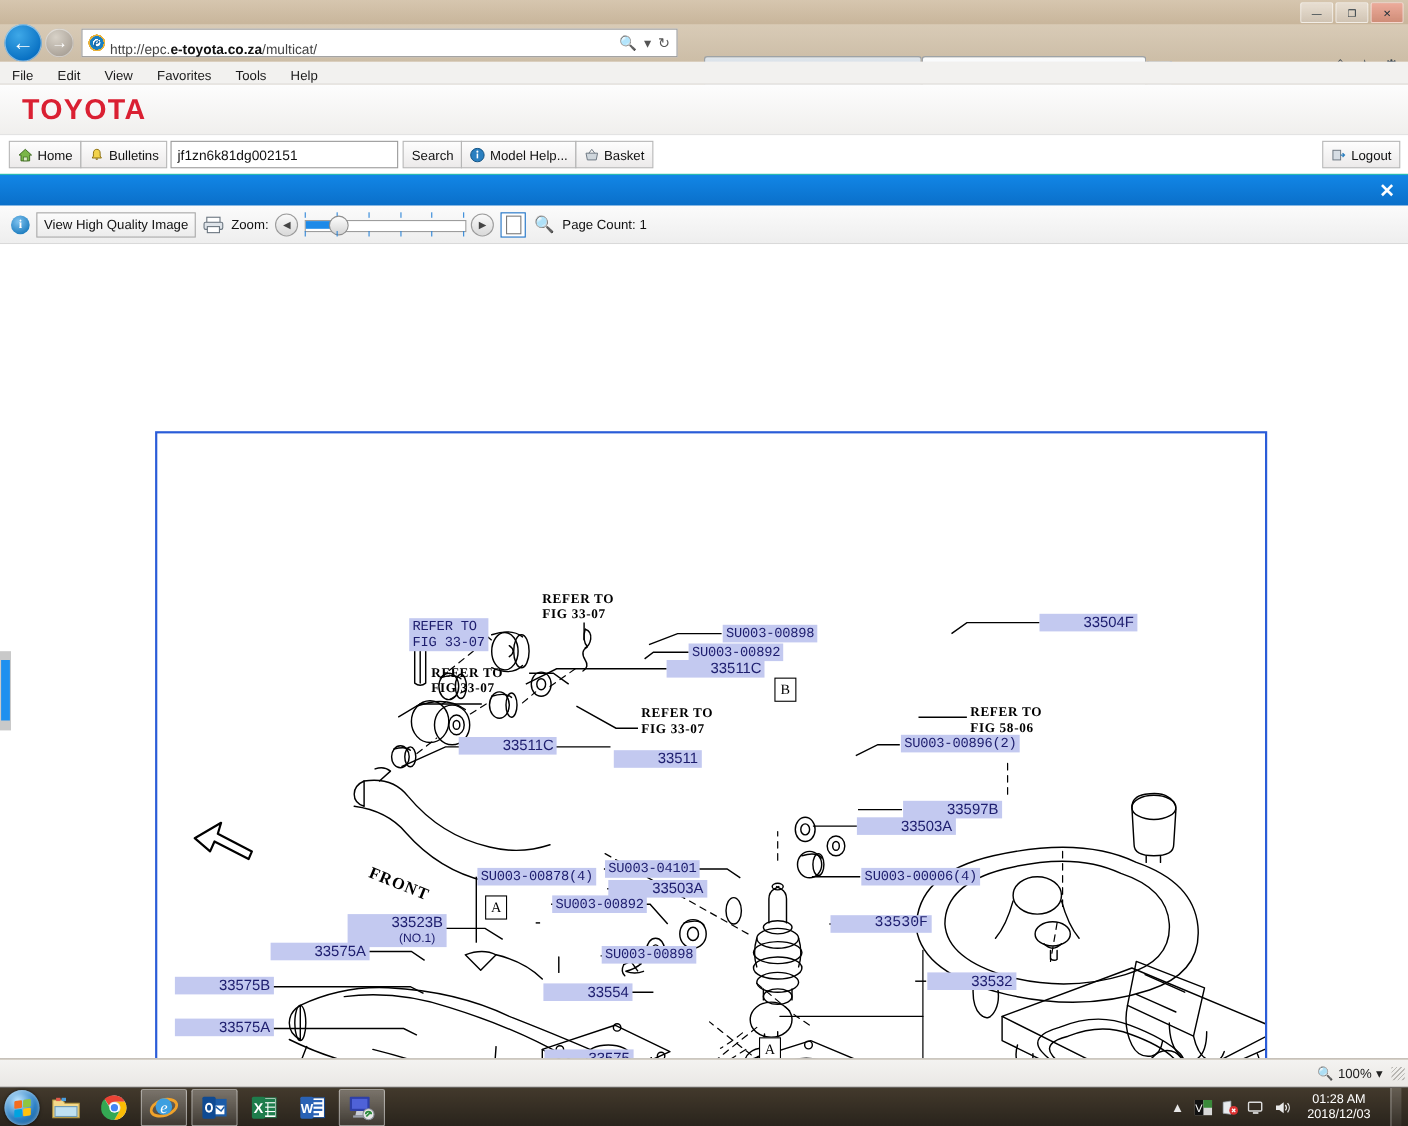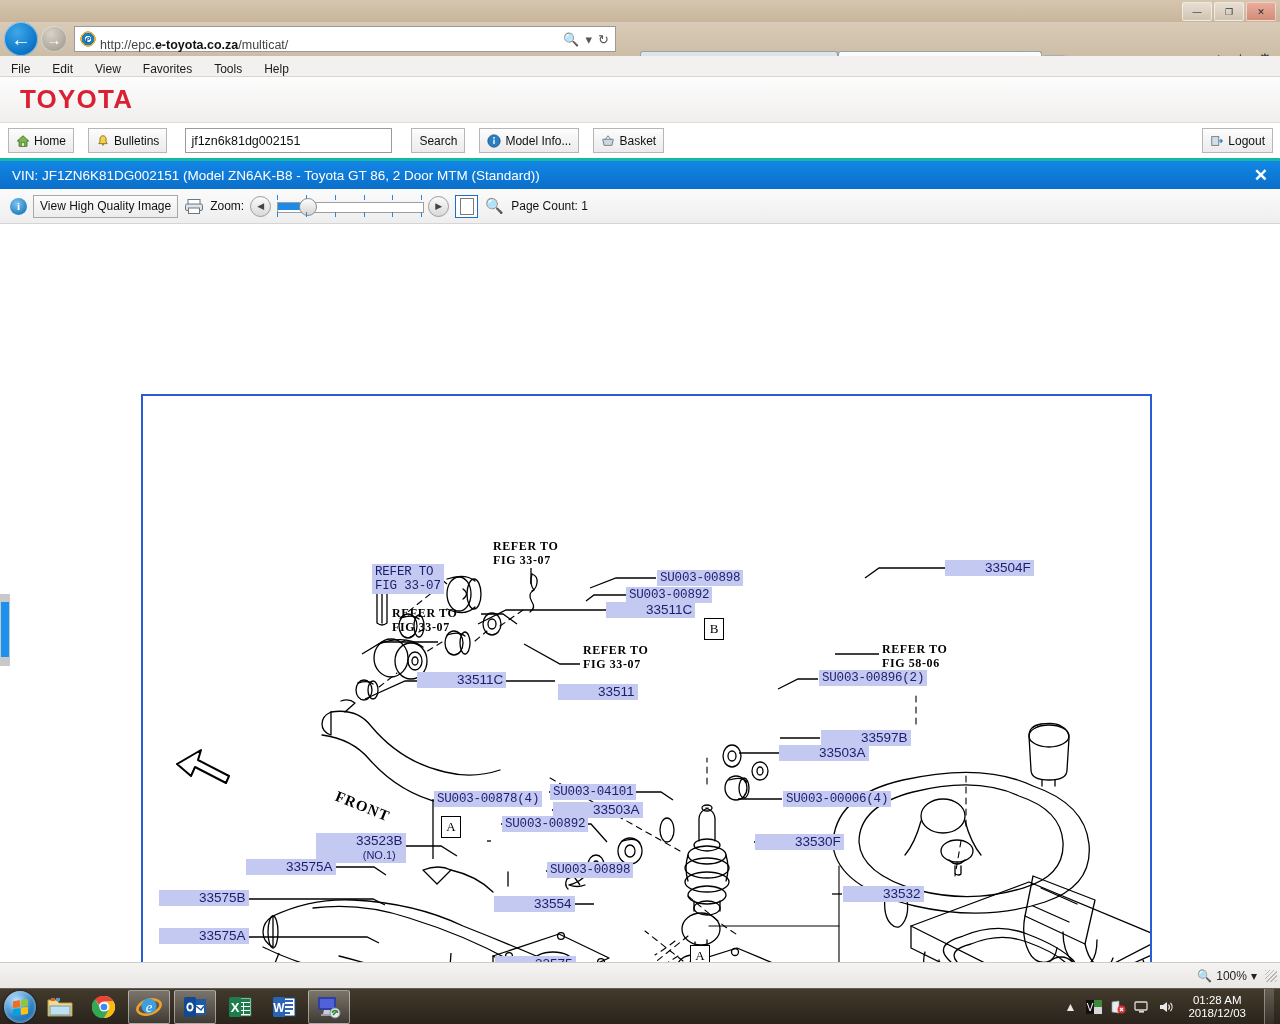--- a/index.html
+++ b/index.html
@@ -94,22 +94,22 @@
   #menubar .mi{padding:0 11px;}
 
   
   #page{
     position:absolute;left:0;top:77px;width:1280px;height:885px;background:#fff;overflow:hidden;
   }
   #brandbar{height:45px;background:linear-gradient(180deg,#fdfdfd,#f0efed);
     border-bottom:1px solid #dcdcdc;display:flex;align-items:center;}
   #toyota-logo{margin-left:20px;font-size:26px;font-weight:bold;letter-spacing:1.2px;color:#da2032;}
 
-  #apptoolbar{height:35px;display:flex;align-items:center;padding:0 8px;gap:15px;
-    background:#fff;border-bottom:3px solid #14b8a6;}
+  #apptoolbar{height:35px;display:flex;align-items:center;padding:0 8px;gap:0;
+    background:#fff;border-bottom:1px solid #14b8a6;}
   .tbtn{
     height:23px;display:flex;align-items:center;gap:4px;padding:0 7px;
     border:1px solid #b6b6b6;background:linear-gradient(180deg,#fdfdfd,#eceaea);
     font-size:12px;color:#111;margin-right:-1px;
   }
   #vinbox{height:23px;width:195px;border:1px solid #9a9a9a;background:#fff;
     font-size:12.5px;color:#111;padding:0 5px;display:flex;align-items:center;margin:0 4px;}
   .sq-ico{width:14px;height:14px;flex:none;}
   #logout-wrap{margin-left:auto;}
 
@@ -292,42 +292,41 @@
       <div id="vinbox" title="jf1zn6k81dg002151">jf1zn6k81dg002151</div>
       <div class="tbtn">
         <span>Search</span>
       </div>
       <div class="tbtn">
         <svg class="sq-ico" viewBox="0 0 16 16">
           <circle cx="8" cy="8" r="7" fill="#2a7fc0" stroke="#0f4f80"></circle>
           <rect x="7.2" y="6.4" width="1.6" height="5" fill="#fff"></rect>
             <circle cx="8" cy="4.4" r="1.1" fill="#fff"></circle>
         </svg>
-        <span>Model Info...</span>
+        <span>Model Help...</span>
       </div>
       <div class="tbtn">
         <svg class="sq-ico" viewBox="0 0 16 16">
           <path d="M2 6h12l-1.4 7H3.4z" fill="#cfd6dc" stroke="#6b7680"></path>
           <path d="M5 6 8 2l3 4" fill="none" stroke="#6b7680" stroke-width="1"></path>
         </svg>
         <span>Basket</span>
       </div>
       <div id="logout-wrap">
         <div class="tbtn">
           <svg class="sq-ico" viewBox="0 0 16 16">
             <rect x="2" y="3" width="8" height="10" fill="#d6dde4" stroke="#6b7680"></rect>
             <path d="M10 8h4M12 6l2 2-2 2" fill="none" stroke="#2a7fc0" stroke-width="1.3"></path>
           </svg>
           <span>Logout</span>
         </div>
       </div>
     </div>
 
     <div id="vinbar">
-      <span>VIN: JF1ZN6K81DG002151 (Model ZN6AK-B8 - Toyota GT 86, 2 Door MTM (Standard))</span>
       <span id="vin-close">✕</span>
     </div>
 
     <div id="zoombar">
       <div id="info-ico">i</div>
       <div id="vhq">View High Quality Image</div>
       <div id="printer">
         <svg viewBox="0 0 20 17" width="20" height="17">
           <rect x="4" y="1.5" width="12" height="5" fill="#fff" stroke="#6b7680"></rect>
           <rect x="1.5" y="6" width="17" height="6.5" rx="1.5" fill="#dfe4e9" stroke="#6b7680"></rect>
@@ -694,21 +693,21 @@
         <div class="lbl sans" style="left:802px;top:164px;">33504F</div>
         <div class="lbl" style="left:676px;top:274px;">SU003-00896(2)</div>
         <div class="lbl sans" style="left:678px;top:334px;">33597B</div>
         <div class="lbl sans" style="left:636px;top:349px;">33503A</div>
         <div class="lbl" style="left:640px;top:395px;">SU003-00006(4)</div>
         <div class="lbl" style="left:407px;top:388px;">SU003-04101</div>
         <div class="lbl sans" style="left:410px;top:406px;">33503A</div>
         <div class="lbl" style="left:359px;top:420px;">SU003-00892</div>
         <div class="lbl" style="left:291px;top:395px;">SU003-00878(4)</div>
         <div class="lbl" style="left:404px;top:466px;">SU003-00898</div>
-        <div class="lbl sans" style="left:612px;top:438px;">33530F</div>
+        <div class="lbl sans" style="left:612px;top:438px;font-family:Liberation Mono, monospace;">33530F</div>
         <div class="lbl sans" style="left:700px;top:490px;">33532</div>
         <div class="lbl sans" style="left:351px;top:500px;">33554</div>
         <div class="lbl sans" style="left:173px;top:437px;text-align:center;">33523B<span class="sub">(NO.1)</span></div>
         <div class="lbl sans" style="left:103px;top:463px;">33575A</div>
         <div class="lbl sans" style="left:16px;top:494px;">33575B</div>
         <div class="lbl sans" style="left:16px;top:532px;">33575A</div>
 
         <div class="lbl sans" style="left:352px;top:560px;">33575</div>
 
         <div class="boxref" style="left:561px;top:222px;">B</div>

